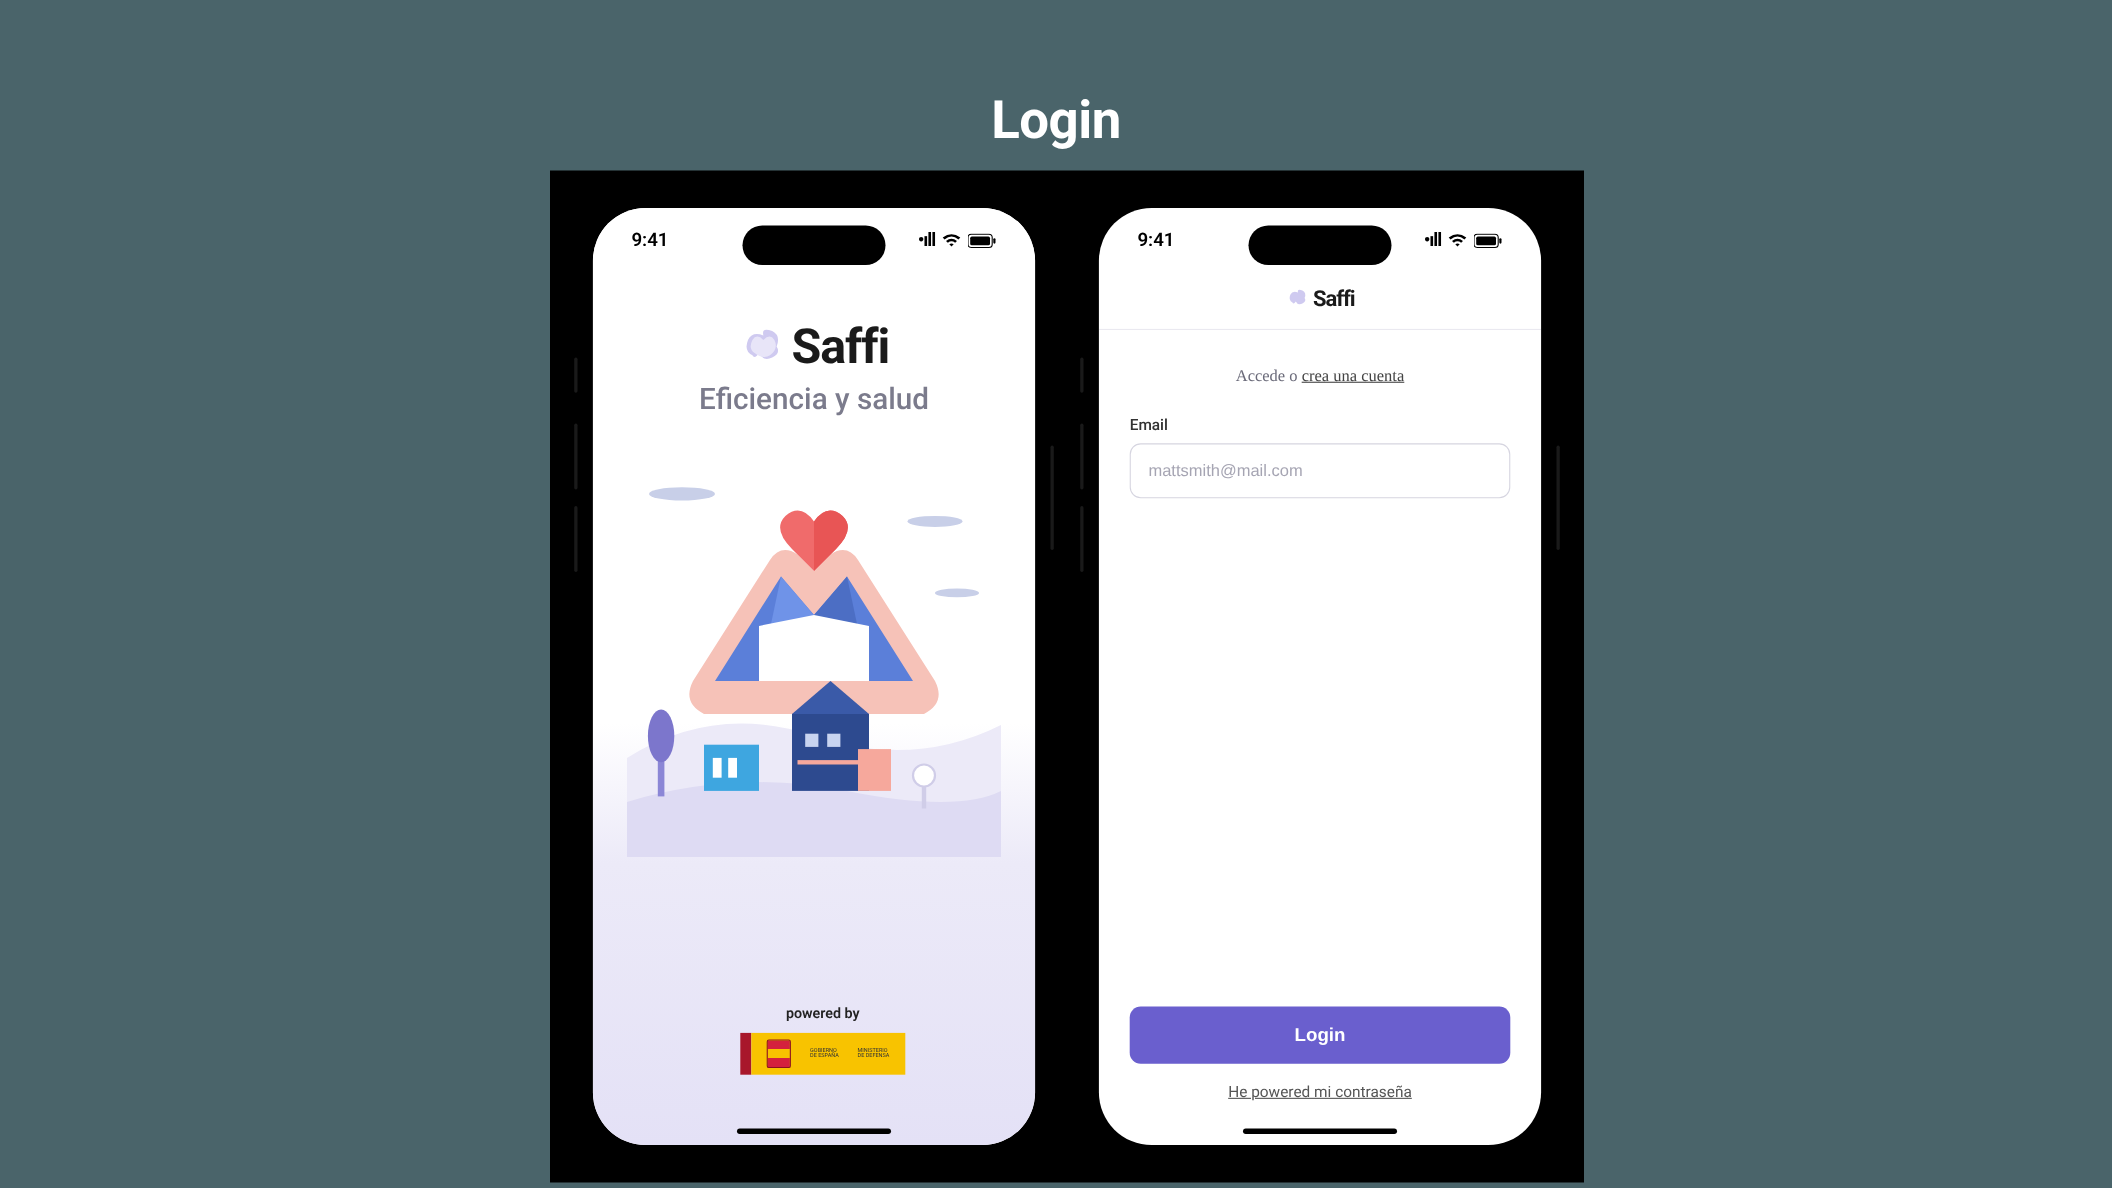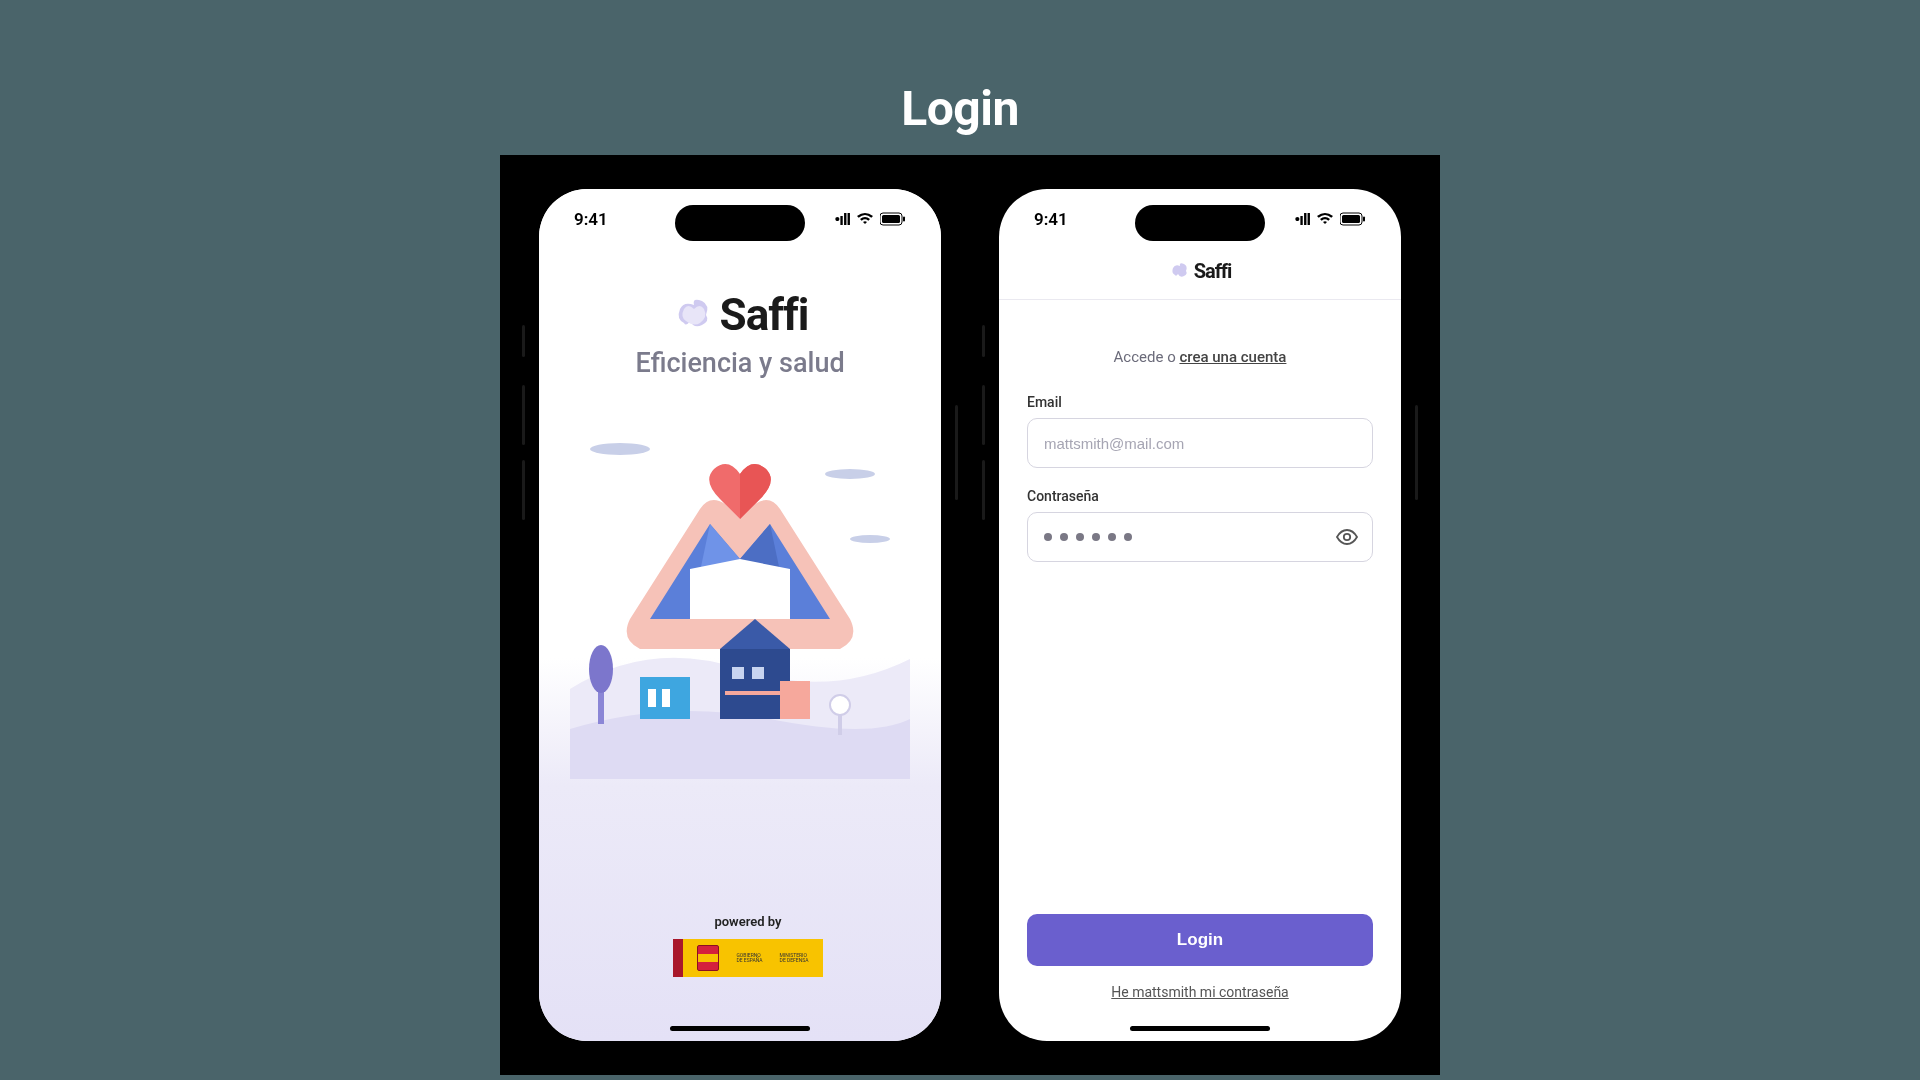--- a/index.html
+++ b/index.html
@@ -184,23 +184,24 @@
     text-align: center;
     margin-top: 28px;
   }
   .welcome-title {
     font-size: 32px;
     font-weight: 800;
     color: #111;
     letter-spacing: -0.5px;
   }
   .welcome-sub {
-    margin-top: 20px;
+    margin-top: 6px;
     font-size: 15px;
     color: #6b6b7a;
+    font-family: Liberation Serif, serif;
   }
   .welcome-sub a {
     color: #444;
     text-decoration: underline;
     font-weight: 500;
   }
   .form {
     padding: 28px 28px 0;
     display: flex;
     flex-direction: column;
@@ -416,42 +417,25 @@
           <div class="welcome-sub">
             <span>Accede o </span><a href="#">crea una cuenta</a>
           </div>
         </div>
 
         <div class="form">
           <div>
             <label class="field-label">Email</label>
             <input class="input" type="email" placeholder="mattsmith@mail.com" style="">
           </div>
-          <div>
-            <label class="field-label">Contraseña</label>
-            <div class="pw-wrap">
-              <div class="pw-dots" id="pw-dots">
-                  <span class="dot"></span>
-                  <span class="dot"></span>
-                  <span class="dot"></span>
-                  <span class="dot"></span>
-                  <span class="dot"></span>
-                  <span class="dot"></span>
-                </div>
-              <svg class="eye" viewBox="0 0 24 24" fill="none" stroke="currentColor" stroke-width="1.8">
-                <path d="M2 12 Q6 5 12 5 Q18 5 22 12 Q18 19 12 19 Q6 19 2 12 Z"></path>
-                <circle cx="12" cy="12" r="3.2"></circle>
-              </svg>
-            </div>
-          </div>
         </div>
 
         <div class="login-bottom">
           <button class="login-btn">Login</button>
-          <a href="#" class="forgot">He mattsmith mi contraseña</a>
+          <a href="#" class="forgot">He powered mi contraseña</a>
         </div>
       </div>
 
       <div class="home-indicator"></div>
     </div>
   </div>
 
 </div>
 
 </body></html>

